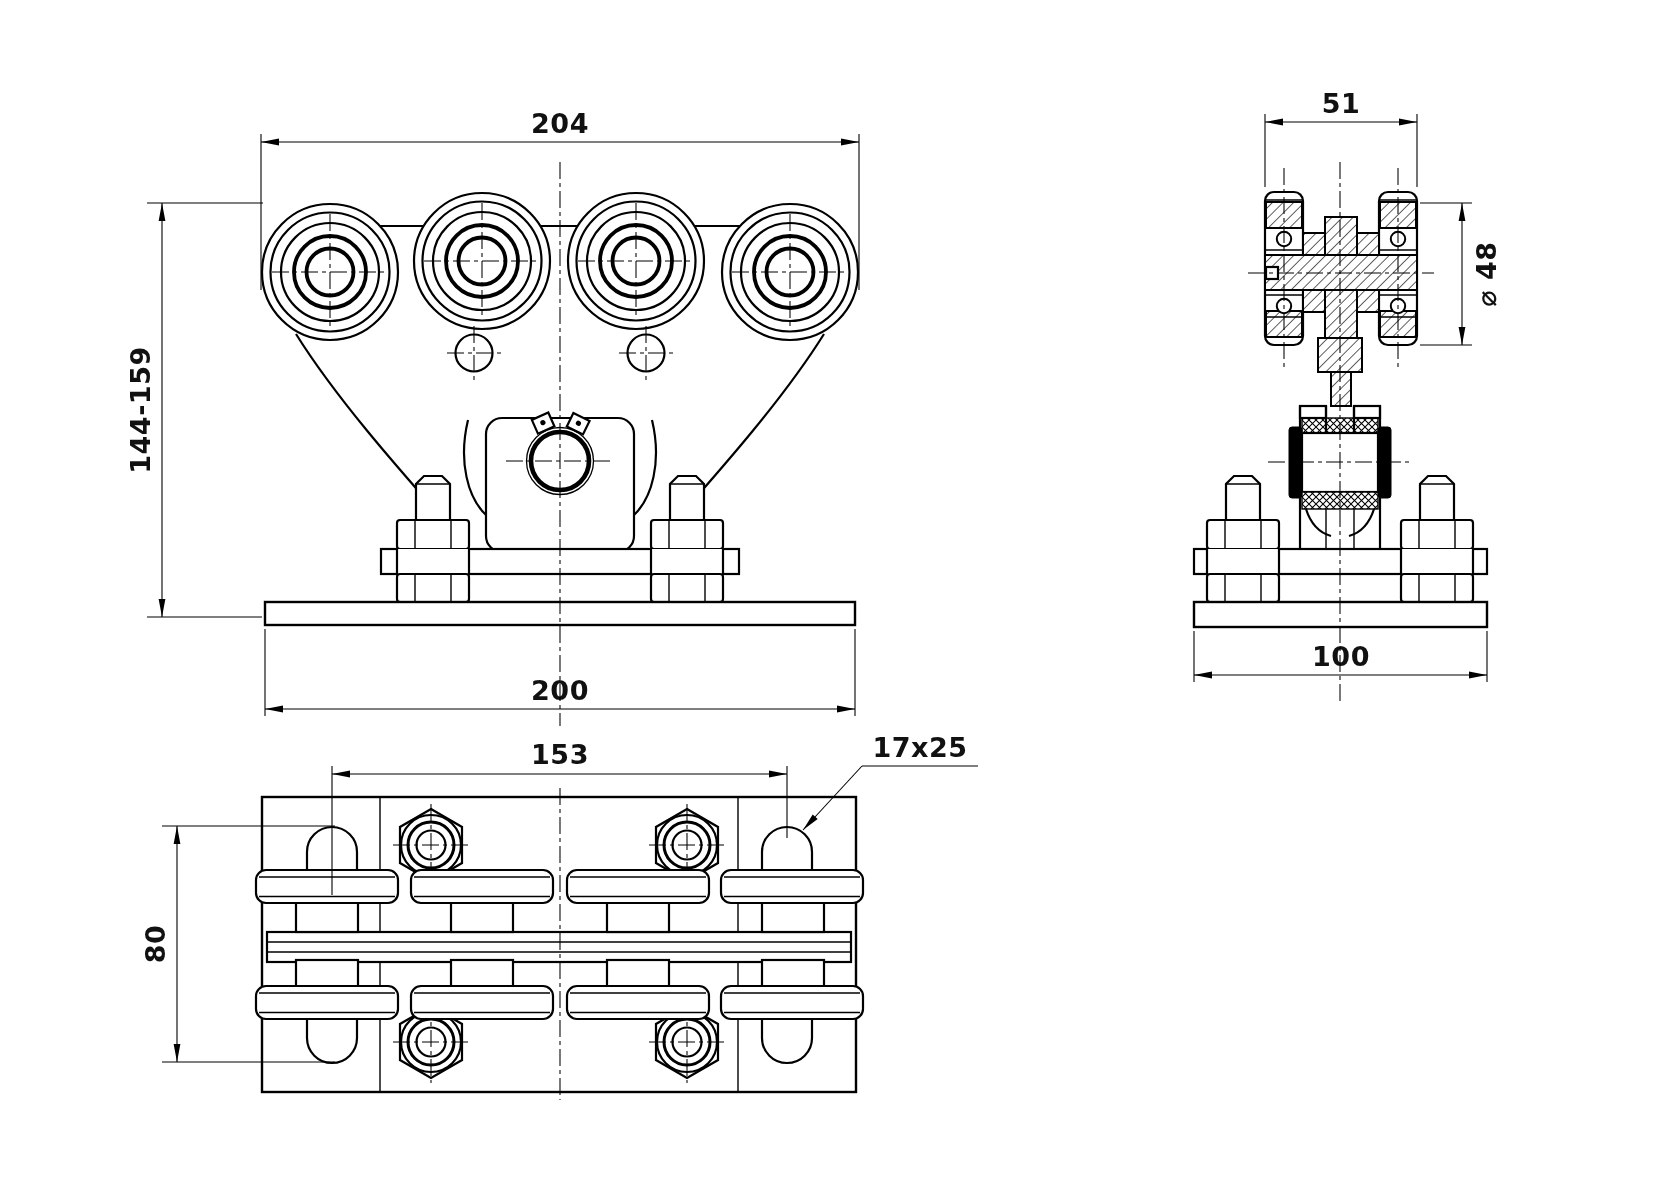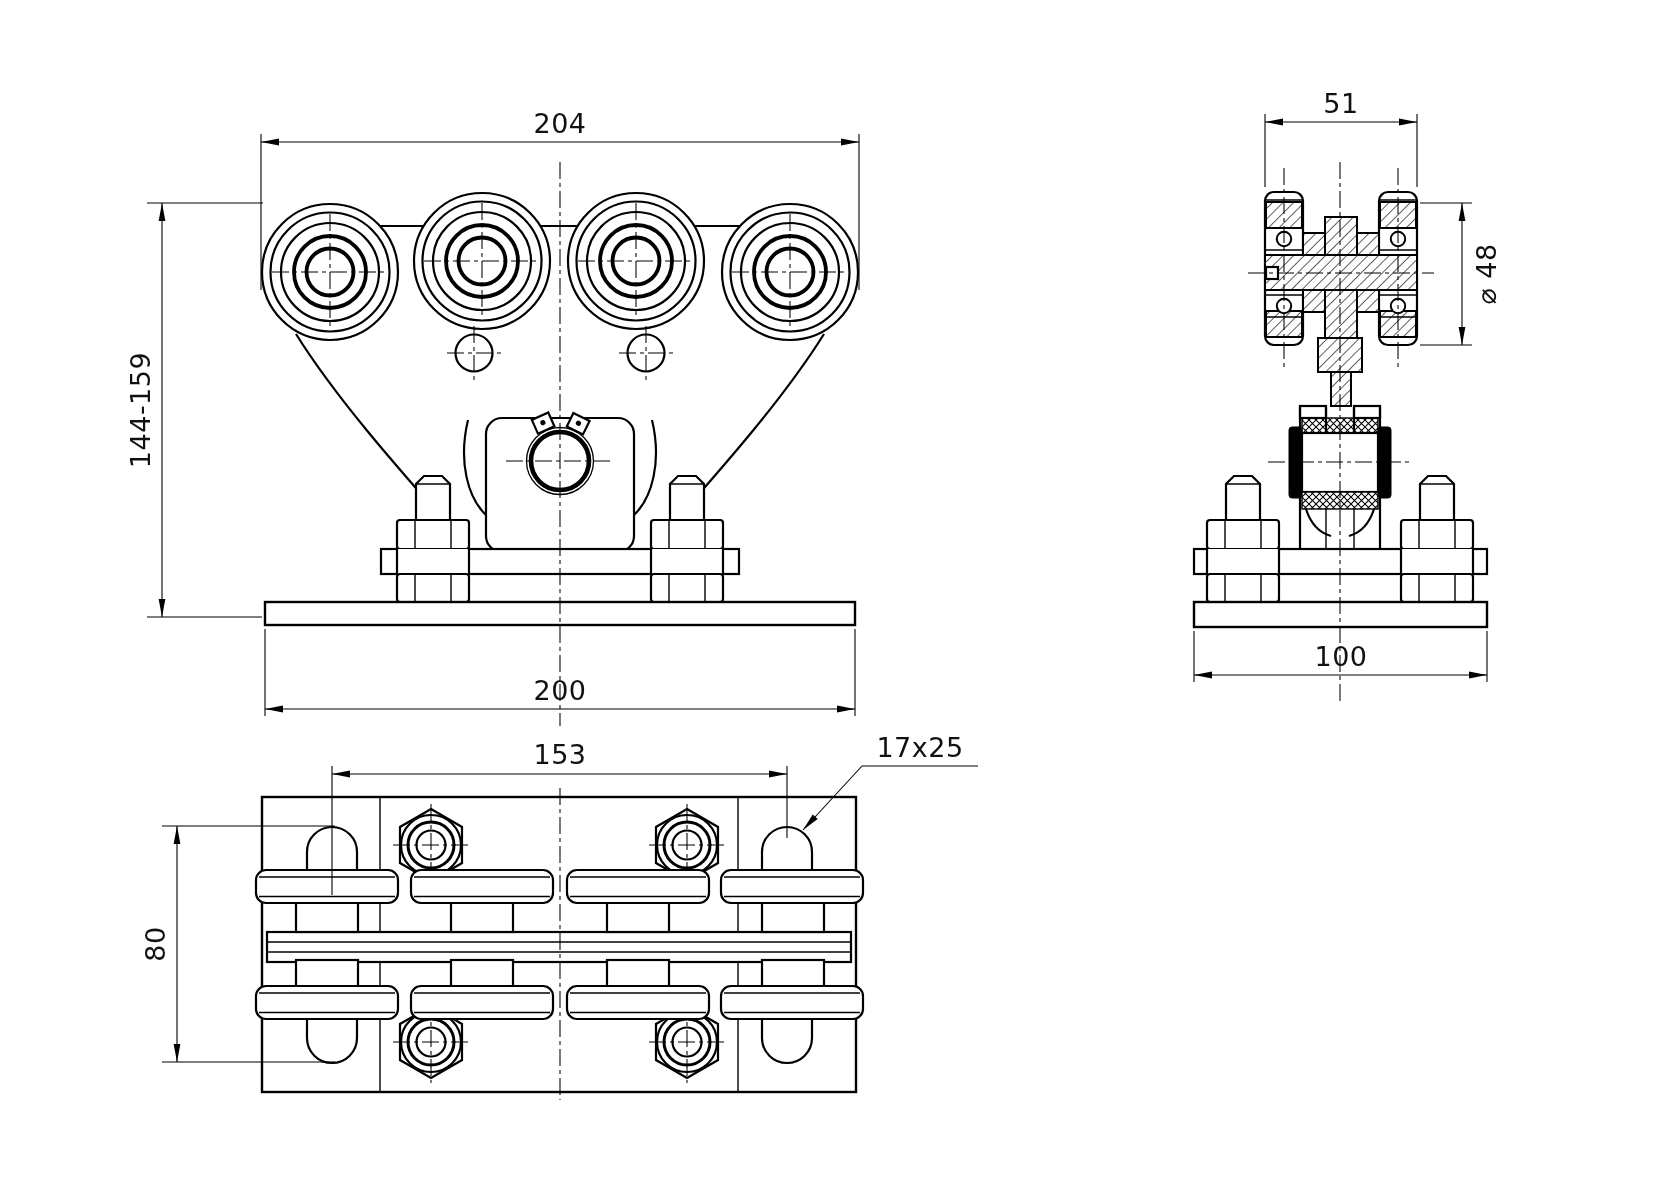--- a/index.html
+++ b/index.html
@@ -1,16 +1,16 @@
 <!DOCTYPE html>
 <html><head>
 <meta charset="utf-8">
 <style>
   html,body{margin:0;padding:0;background:#fff;}
-  .page{width:1680px;height:1187px;background:#fff;position:relative;overflow:hidden;}
+  .page{width:1680px;height:1187px;background:#fff;position:relative;overflow:hidden;font-weight:bold;}
   svg{display:block;}
   
   .ol   {fill:none;stroke:#000;stroke-width:2.2;}
   .olf  {fill:#fff;stroke:#000;stroke-width:2.2;}
   .olf24{fill:#fff;stroke:#000;stroke-width:2.4;}
   .thk  {fill:#fff;stroke:#000;stroke-width:3.8;}
   .thin {fill:none;stroke:#000;stroke-width:1.4;}
   .dimln{fill:none;stroke:#000;stroke-width:1.1;}
   .cl   {fill:none;stroke:#000;stroke-width:1.05;stroke-dasharray:17 4 4 4;}
   .hatchf{fill:url(#h45);stroke:#000;stroke-width:2.0;}

